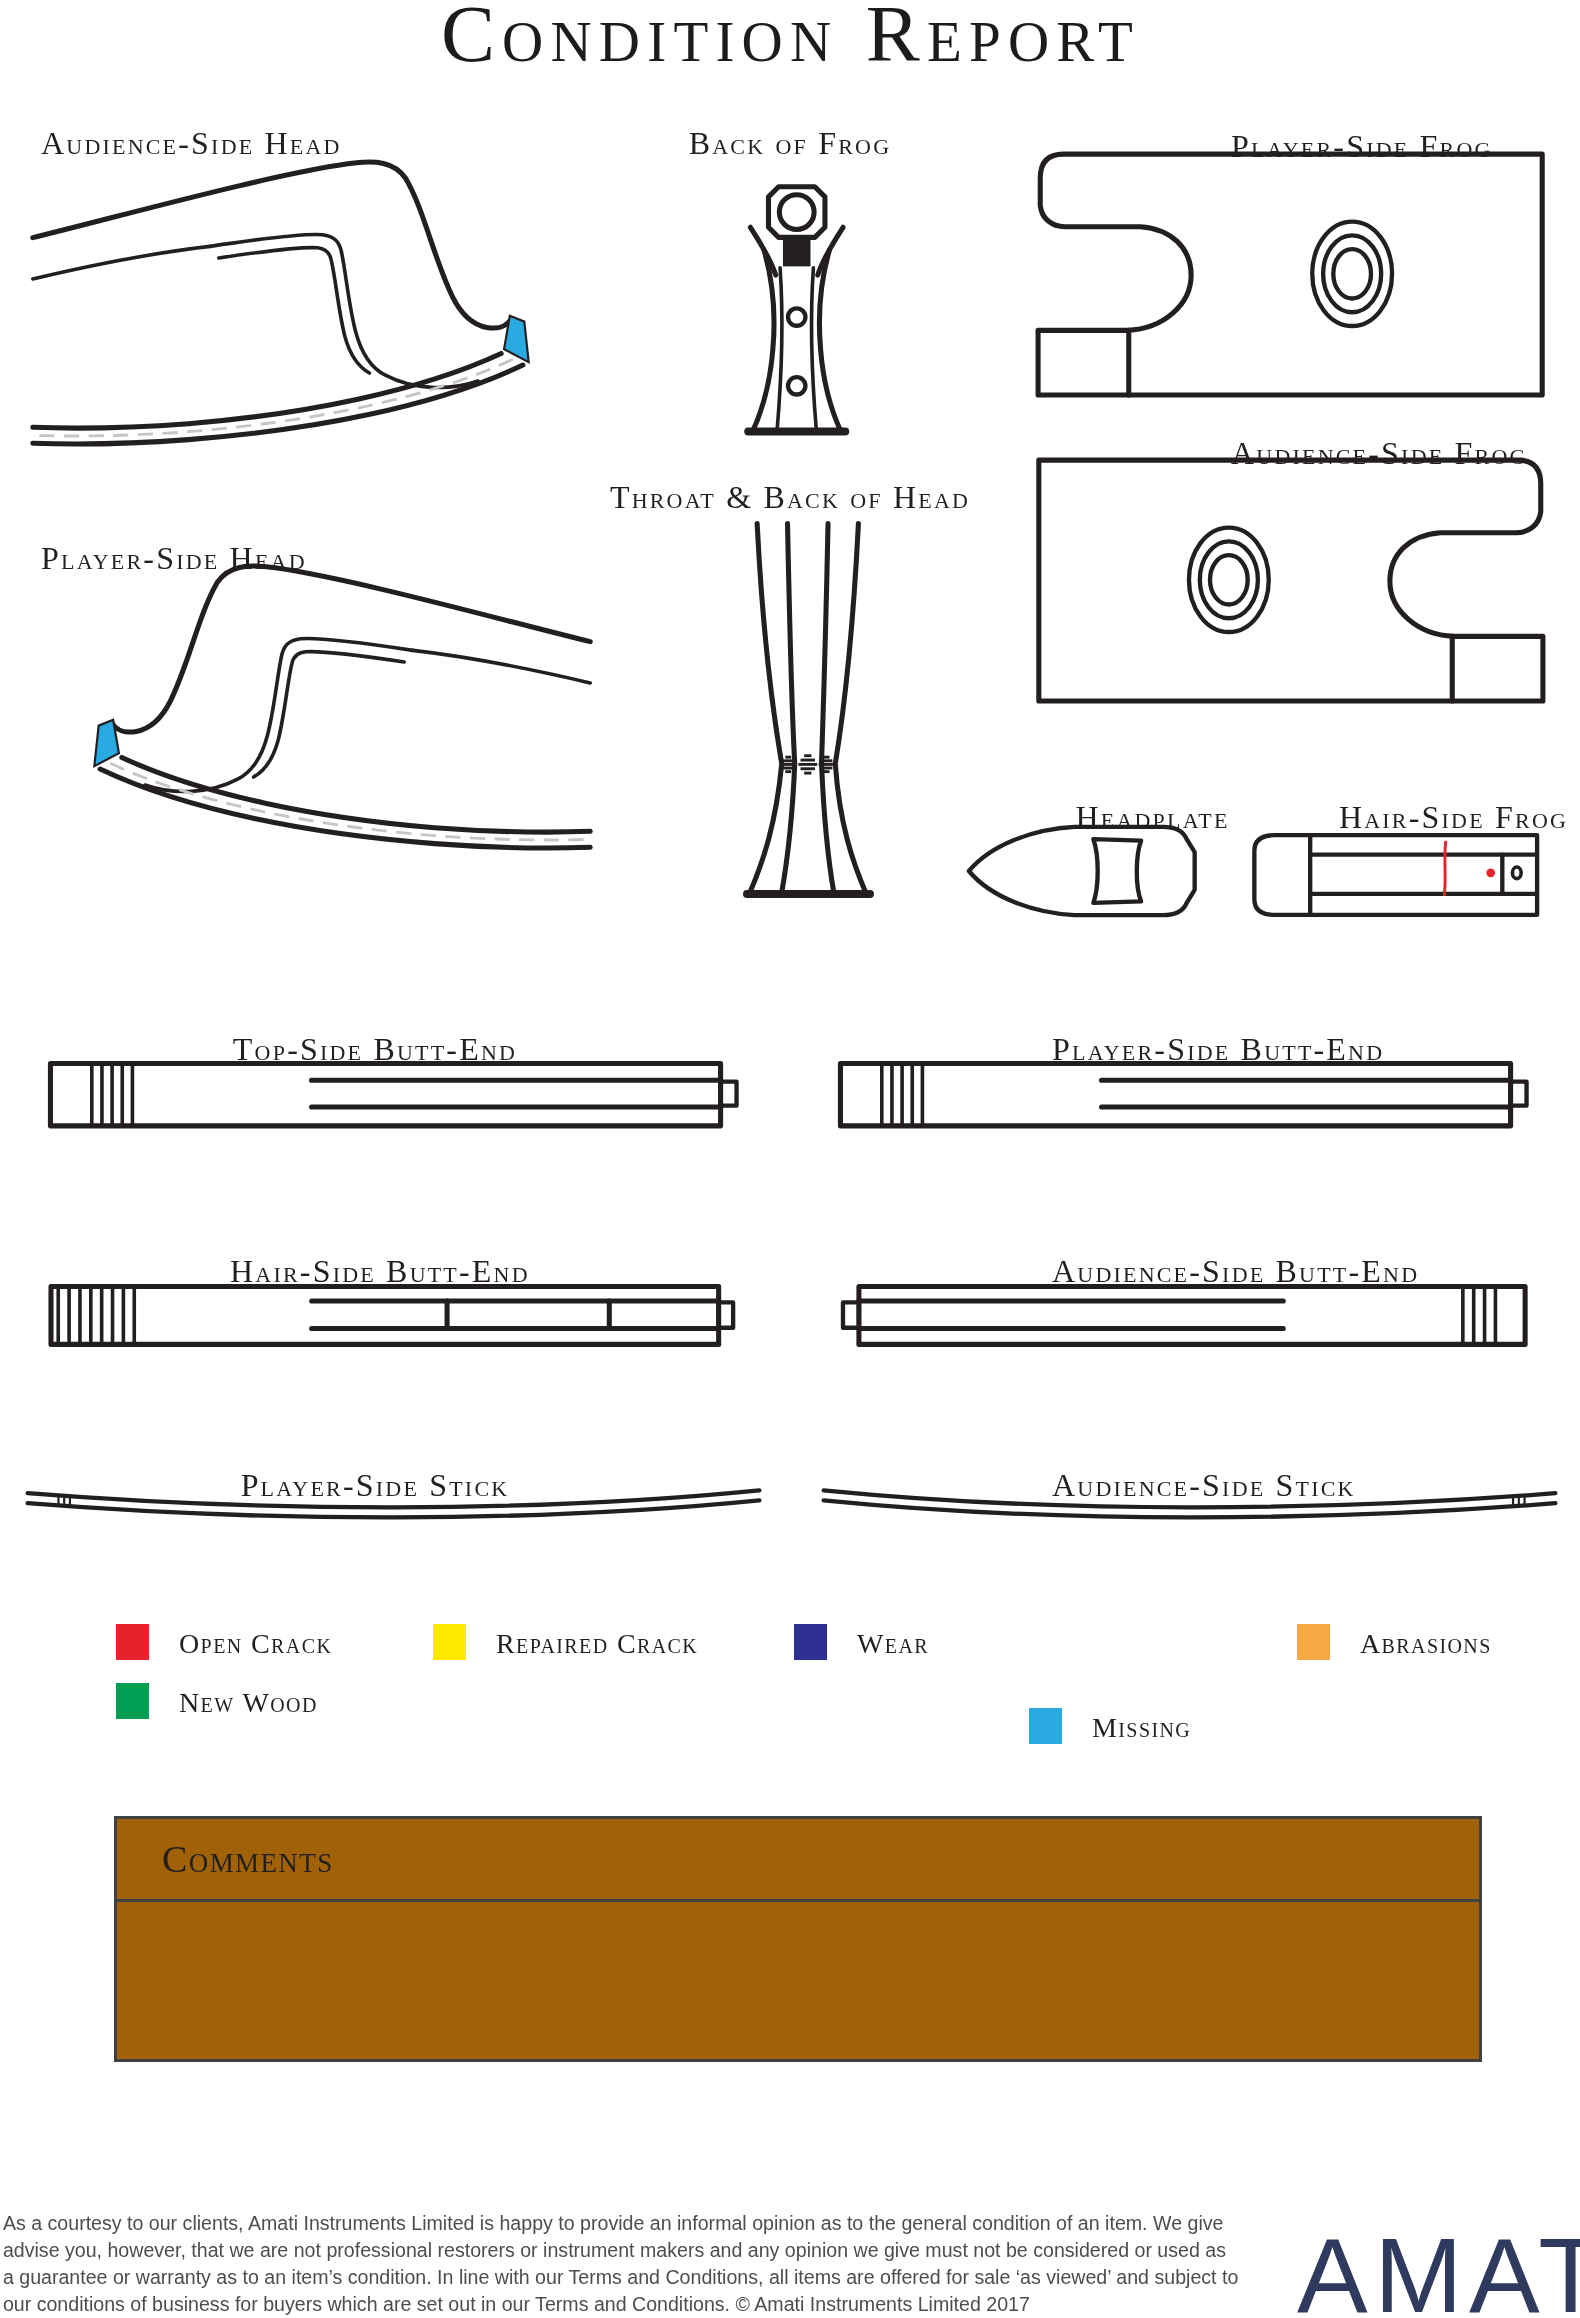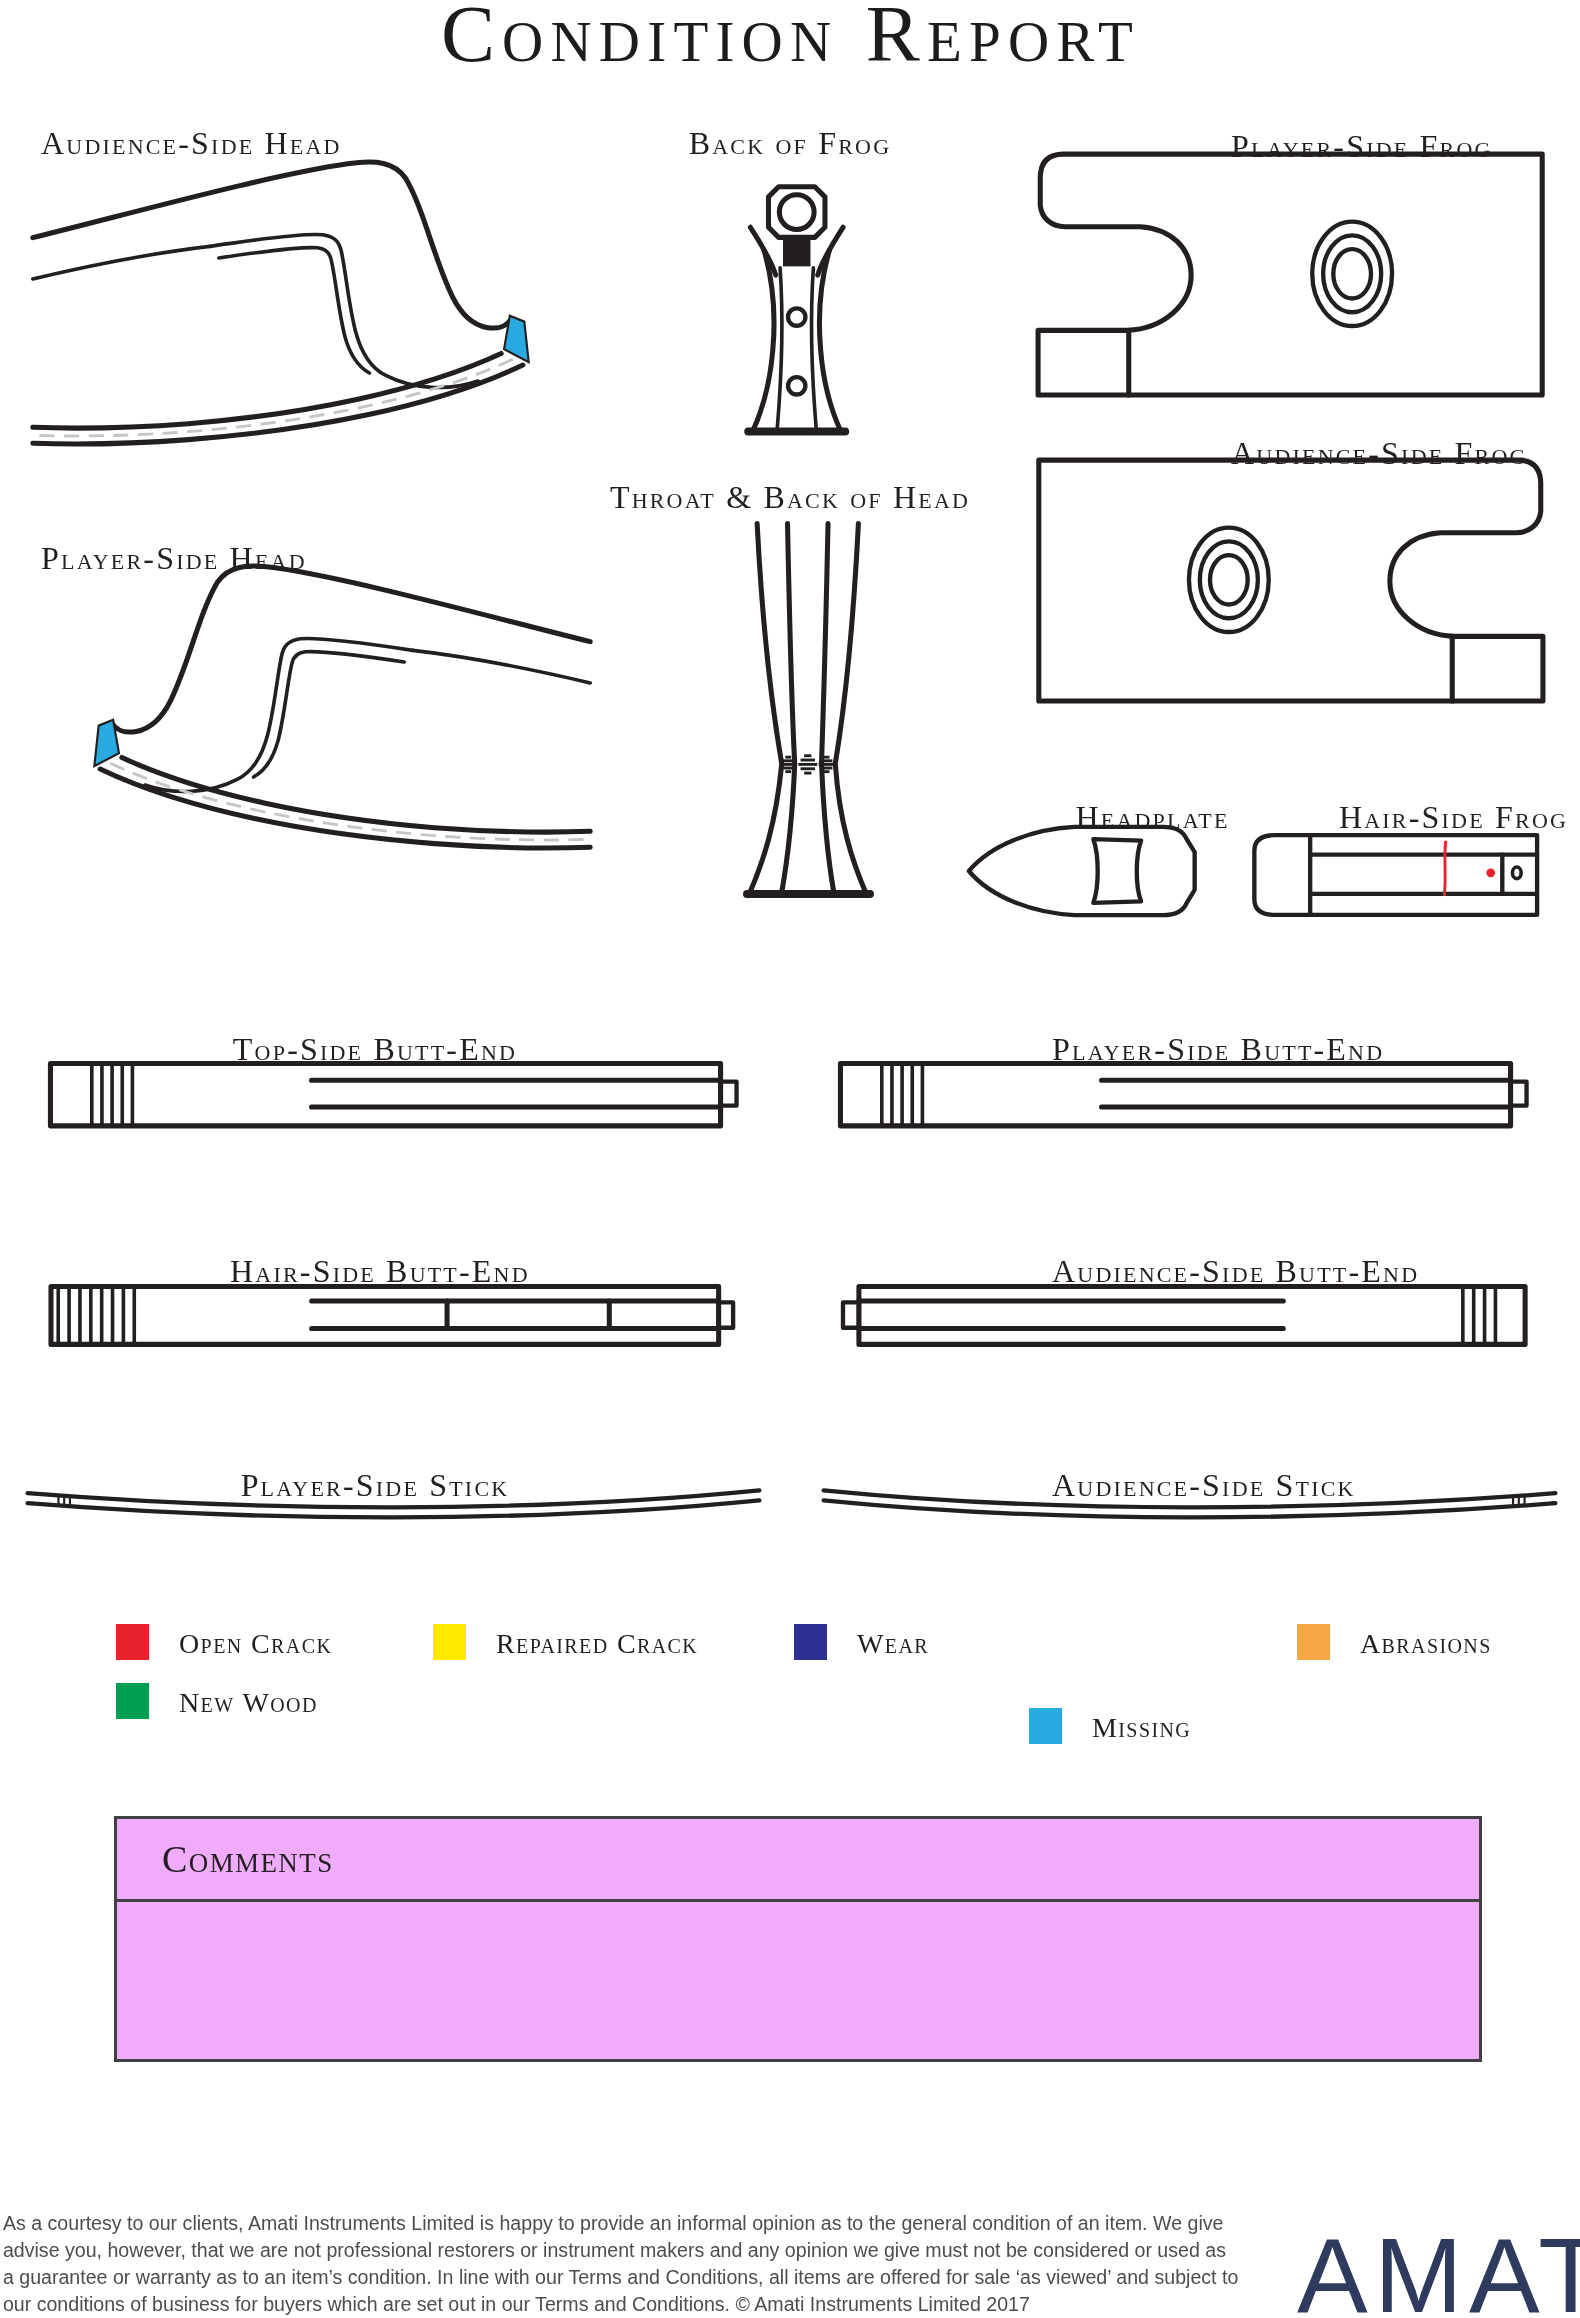--- a/index.html
+++ b/index.html
@@ -13,21 +13,21 @@
   .right{text-align:left;}
   svg.draw{position:absolute;overflow:visible;}
   .ln{stroke:#231F20;fill:none;stroke-width:7px;stroke-linecap:round;stroke-linejoin:round;}
   .t5{stroke-width:5px;} .t6{stroke-width:6px;} .t11{stroke-width:11px;}
   .fillb{fill:#231F20;stroke:none;}
   .dash{stroke:#C6C6C6;stroke-width:4px;stroke-dasharray:21 13;fill:none;}
   .leg{position:absolute;display:flex;align-items:flex-end;gap:30px;height:36px;}
   .leg .sw{width:33px;height:36px;display:inline-block;}
   .leg .lab{font-variant:small-caps;font-size:28px;letter-spacing:1.4px;color:#231F20;}
   .comments{position:absolute;left:114px;top:1816px;width:1368px;height:246px;
-            border:3.6px solid #414042;box-sizing:border-box;background:#f0abfc;}
+            border:3.6px solid #414042;box-sizing:border-box;background:#a16207;}
   .comments .hd{height:80px;border-bottom:3.6px solid #414042;display:flex;align-items:center;
                 padding-left:45px;font-variant:small-caps;font-size:38px;letter-spacing:1.4px;color:#231F20;}
   .comments .bd{height:156px;}
   .footer{position:absolute;left:2.9px;top:2210px;font-family:"Liberation Sans",sans-serif;
           font-size:19.6px;line-height:27px;color:#4D4D4F;}
   .logo{position:absolute;left:1297px;top:2215px;width:283px;text-align:right;
         font-family:"Liberation Sans",sans-serif;font-size:106px;font-weight:300;
         letter-spacing:6.5px;color:#2E3A5E;margin-right:-6.5px;}
 </style>
 </head>

